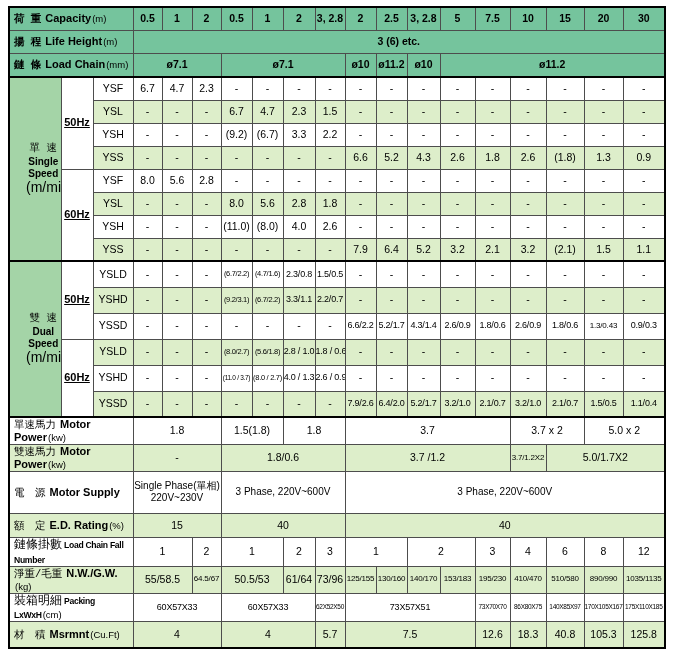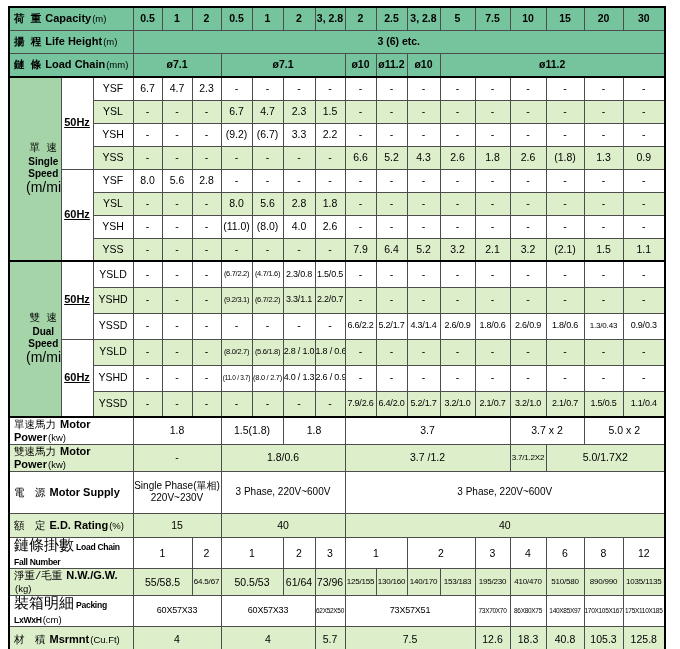--- a/index.html
+++ b/index.html
@@ -27,21 +27,21 @@
   td.cat{background:var(--cat) !important;white-space:normal;padding-left:16px;}
   td.lab{text-align:left;padding-left:4px;white-space:normal;line-height:1.15;}
   td.nrm{font-weight:normal;}
   .zh{font-size:10.5px;margin-right:4px;font-family:Liberation Mono, monospace;}
   .en{font-weight:bold;font-size:11px;}
   .un{font-weight:normal;font-size:9.5px;margin-left:1px;}
   td.cat .zh{display:block;margin:0 0 2px 0;}
   td.cat .en{display:block;font-size:10px;line-height:1.15;}
   td.cat .un{display:block;font-size:14px;margin:1px 0 0 0;}
   td.cond .en{font-size:8.6px;letter-spacing:-0.3px;}
-  td.cond .zh{font-size:15px;margin-right:2px;}
+  td.cond .zh{font-size:12px;margin-right:2px;}
   td.pre{white-space:pre-line;font-size:10px;line-height:1.25;}
   td.s0{font-size:6.5px;letter-spacing:-0.3px;}
   td.sp{font-size:7.5px;letter-spacing:-0.3px;}
   td.s1{font-size:8px;letter-spacing:-0.2px;}
   td.s2{font-size:9px;letter-spacing:-0.2px;}
   div[data-name="footnote"]{
     margin:6px 0 0 10px;font-size:13px;color:#111;
   }
 </style>
 </head>

